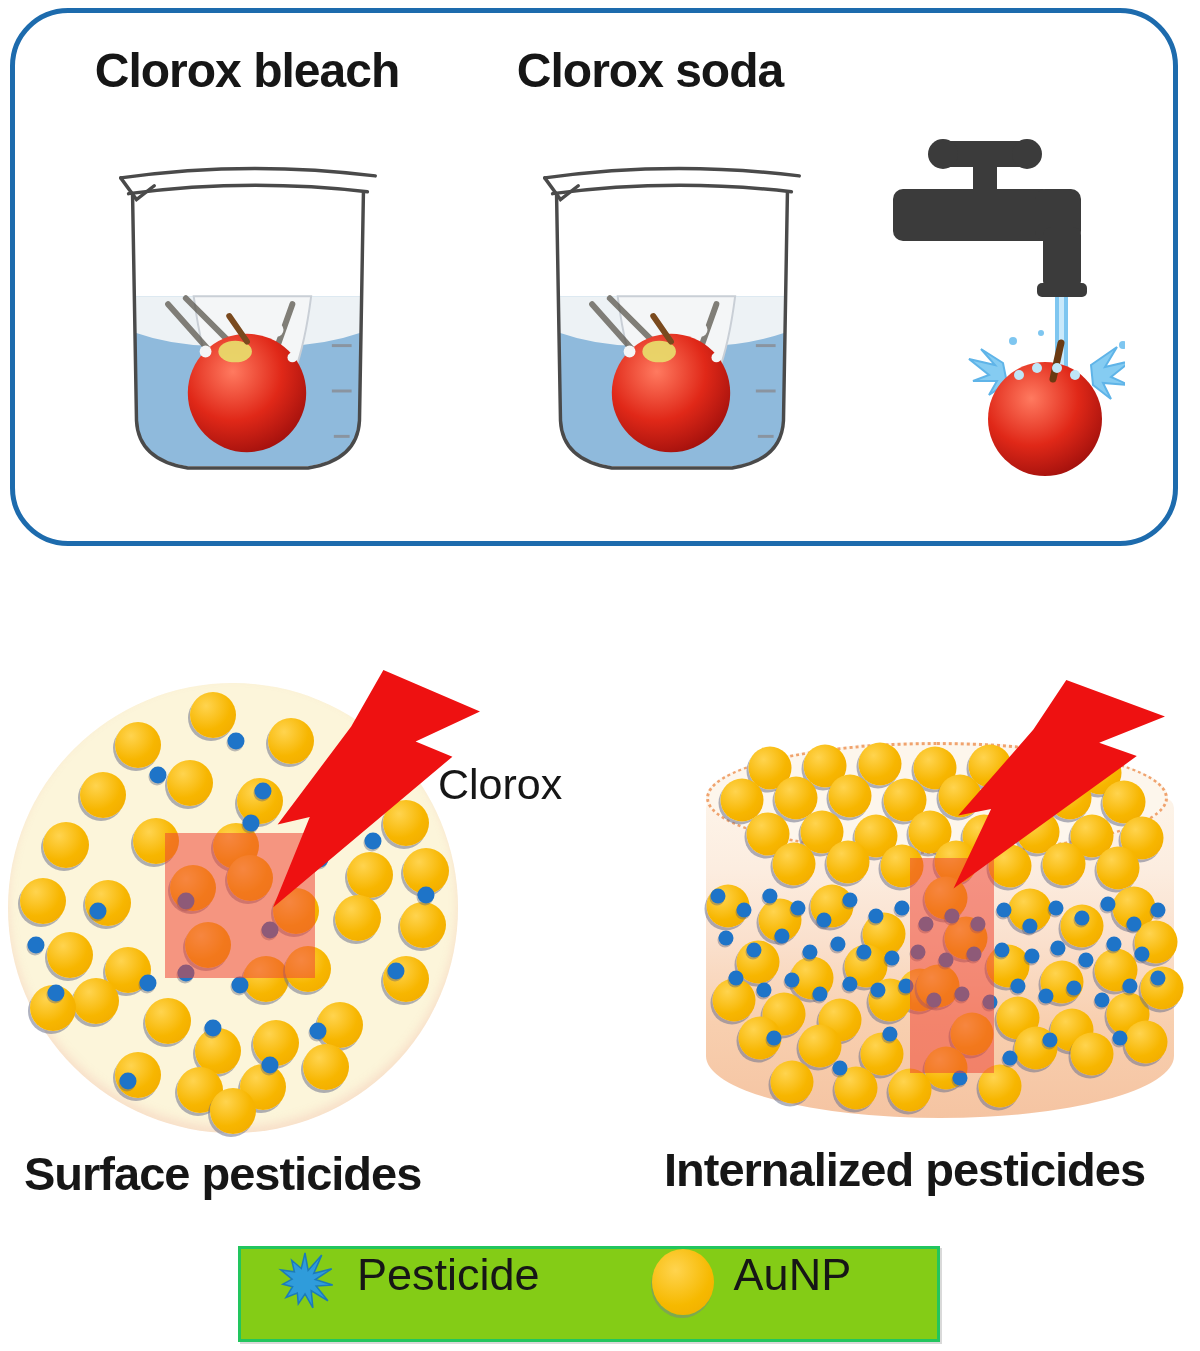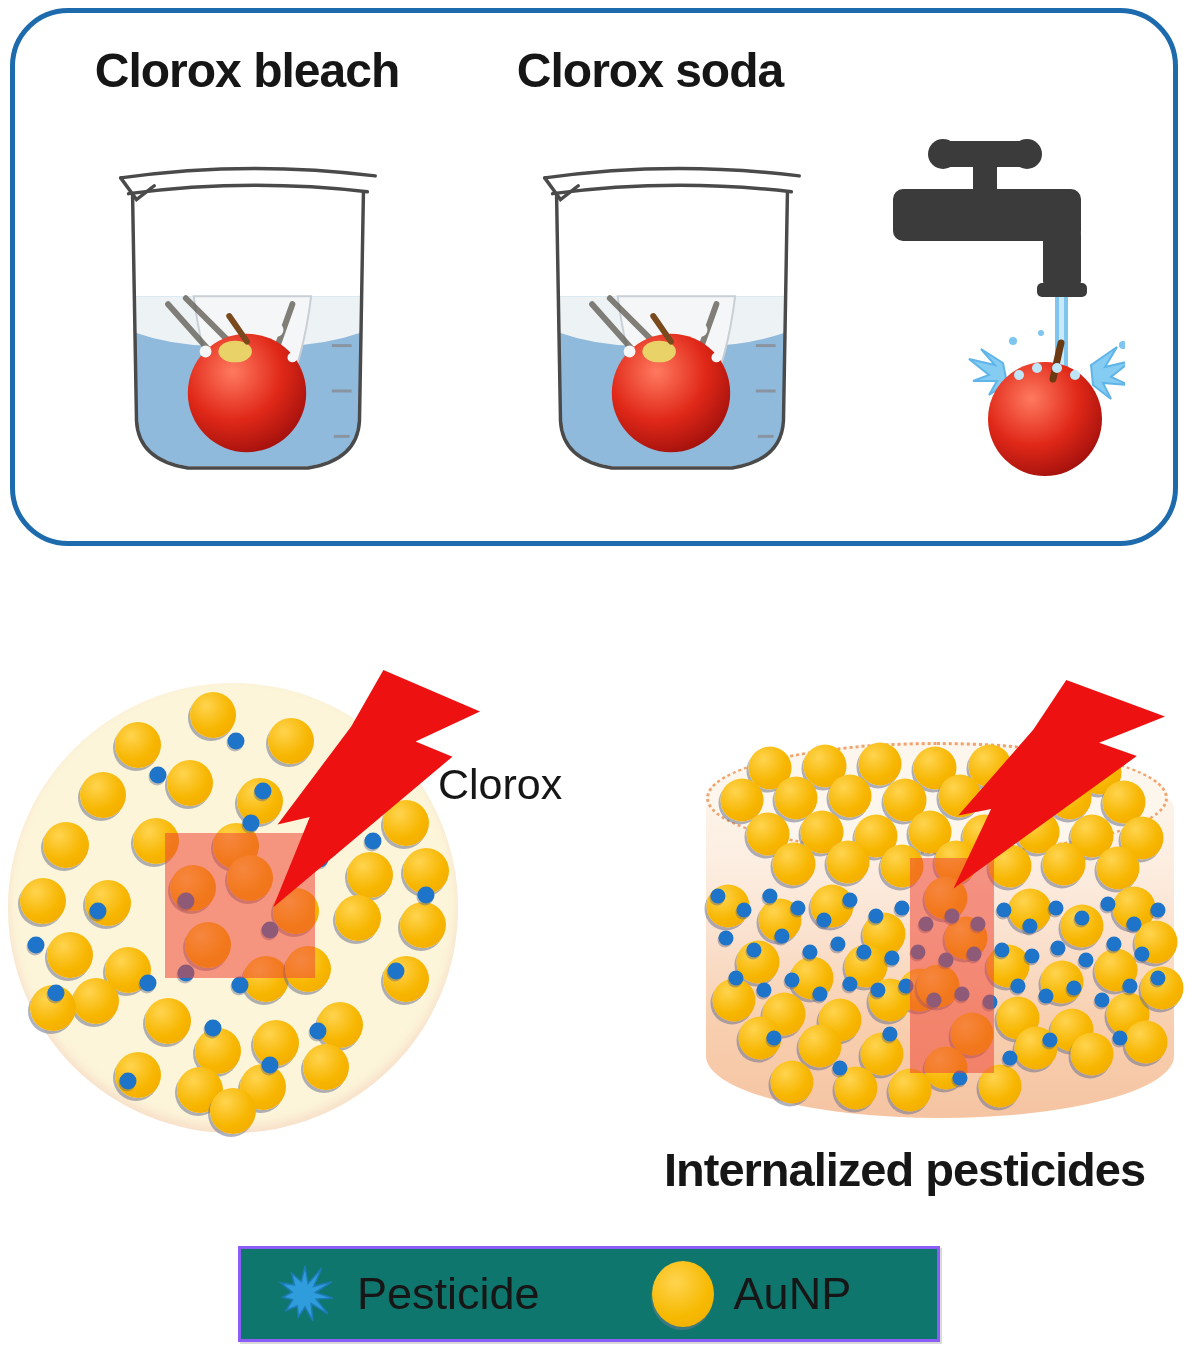--- a/index.html
+++ b/index.html
@@ -38,23 +38,23 @@
     border:3px dotted #F0A36E;background:#FDF6EC;box-sizing:border-box;
   }
   .dot{position:absolute;border-radius:50%;transform:translate(-50%,-50%);}
   .gold{background:radial-gradient(circle at 35% 30%,#FFD44F 0%,#F7B600 55%,#F0A800 100%);
         box-shadow:-2px 3px 0 rgba(110,115,140,.55);z-index:2;}
   .blue{background:#1E74C8;box-shadow:-1px 2px 0 rgba(90,95,120,.4);z-index:3;}
   .laser-zone{position:absolute;background:rgba(238,68,52,.54);z-index:5;}
   .bolt{position:absolute;z-index:11;}
   
   .legend{
-    position:absolute;left:238px;top:1246px;width:702px;height:96px;background:#0f766e;
-    border:3px solid #8b5cf6;box-shadow:2px 2px 0 #d9d9d9;box-sizing:border-box;
-    display:flex;align-items:center;
+    position:absolute;left:238px;top:1246px;width:702px;height:96px;background:#84cc16;
+    border:3px solid #22c55e;box-shadow:2px 2px 0 #d9d9d9;box-sizing:border-box;
+    display:flex;
   }
   .legend-label{font-size:45px;font-weight:normal;white-space:nowrap;}
   .legend-gold{
     width:62px;height:66px;border-radius:50%;
     background:radial-gradient(circle at 38% 32%,#FFD44F 0%,#F6B900 60%,#EFAB00 100%);
     box-shadow:-1px 3px 0 rgba(120,125,150,.45);
   }
 </style>
 </head>
 <body>
@@ -346,20 +346,21 @@
         <div class="dot blue" style="left: 140px; top: 330px; width: 15px; height: 15px;"></div>
         <div class="dot blue" style="left: 260px; top: 340px; width: 15px; height: 15px;"></div>
         <div class="dot blue" style="left: 310px; top: 320px; width: 15px; height: 15px;"></div>
       </div>
     <div class="laser-zone" style="left:210px;top:120px;width:84px;height:215px;"></div>
   </div>
   <svg class="bolt" style="left:930px;top:680px;width:235px;height:215px;" viewBox="0 0 100 130" preserveAspectRatio="none">
     <use href="#bolt-graphic"></use>
   </svg>
 
+  <div class="caption" style="left:24px;top:1146px;">Surface pesticides</div>
   <div class="caption" style="left:664px;top:1142px;">Internalized pesticides</div>
 
   <div class="legend">
     <svg id="pesticide-star" width="64" height="64" viewBox="0 0 64 64" style="margin-left:32px;">
       <polygon id="star-poly" fill="#2F9CDB" stroke="#1C7BB8" stroke-width="1.5" points="32.0,4.0 35.1,21.4 48.7,6.1 40.8,24.3 58.7,19.8 42.3,30.5 59.7,36.0 43.2,37.1 54.9,51.8 38.2,41.6 39.9,58.9 32.0,45.0 25.3,54.8 24.3,44.0 13.0,48.5 19.6,37.7 9.8,35.2 19.1,30.1 7.8,20.9 21.4,22.8 18.7,11.3 28.3,19.5"></polygon>
     </svg>
     <div class="legend-label" style="margin-left:20px;">Pesticide</div>
     <div class="legend-gold" style="margin-left:112px;"></div>
     <div class="legend-label" style="margin-left:20px;">AuNP</div>
   </div>

